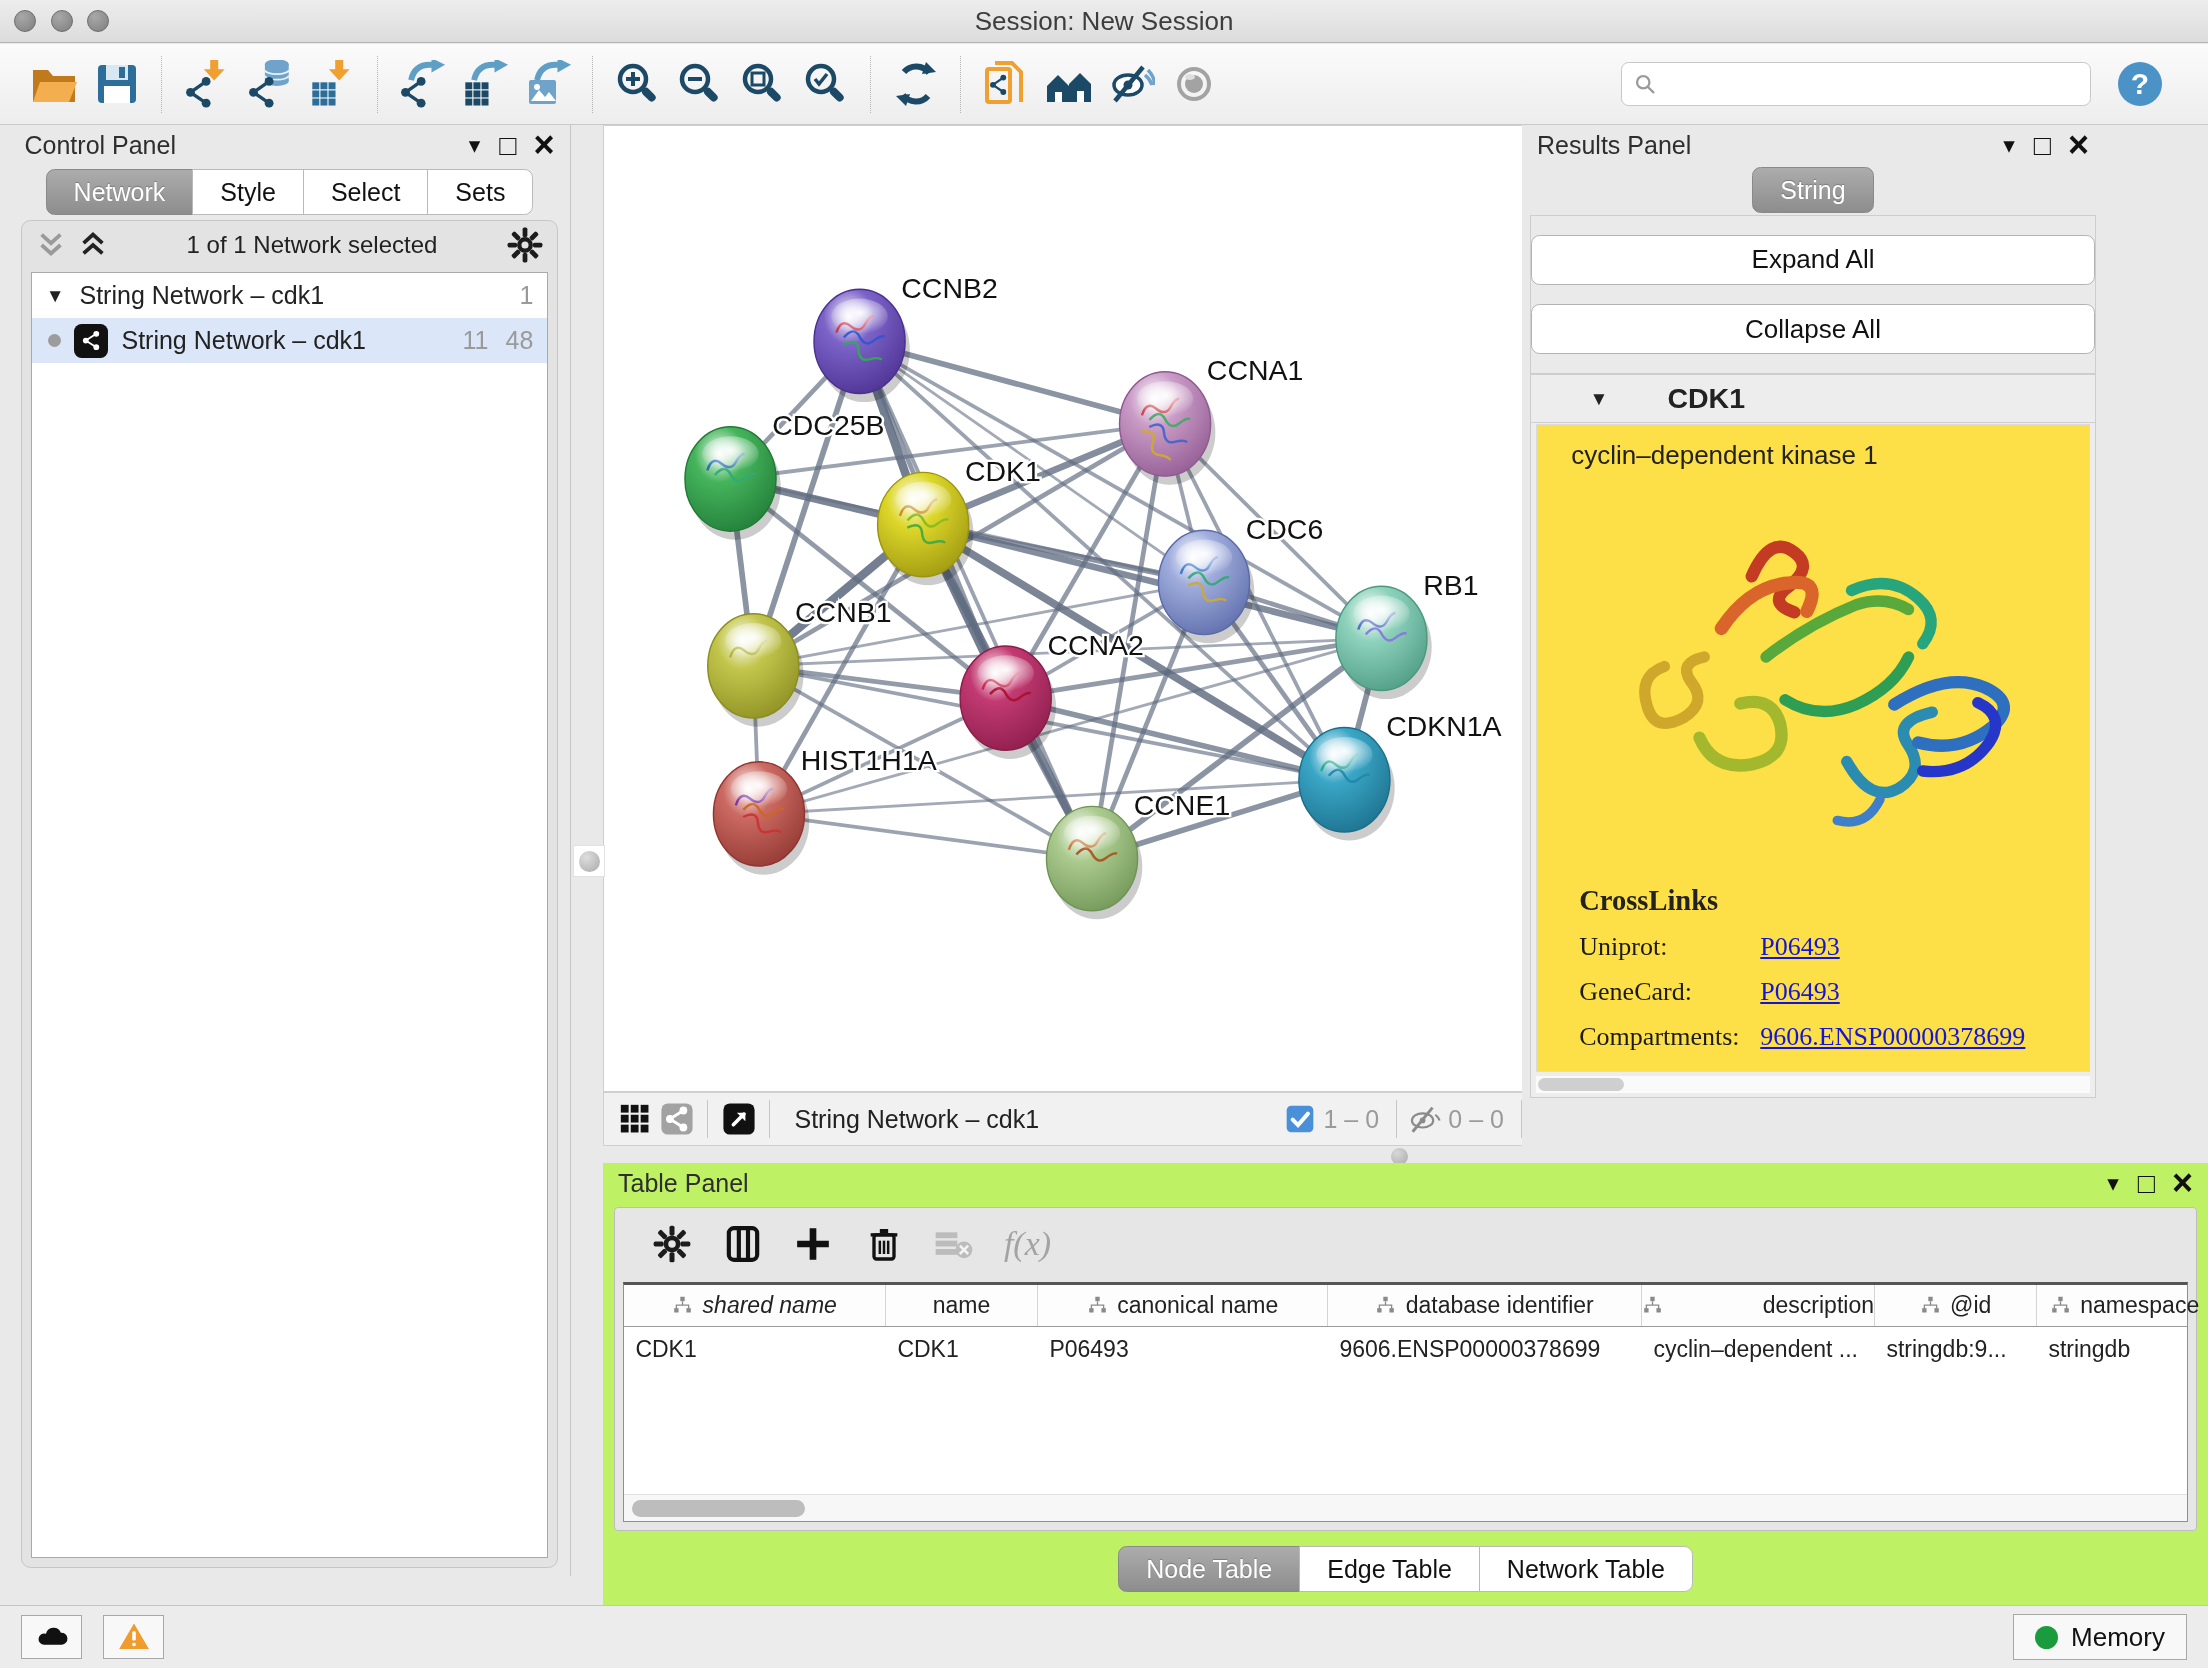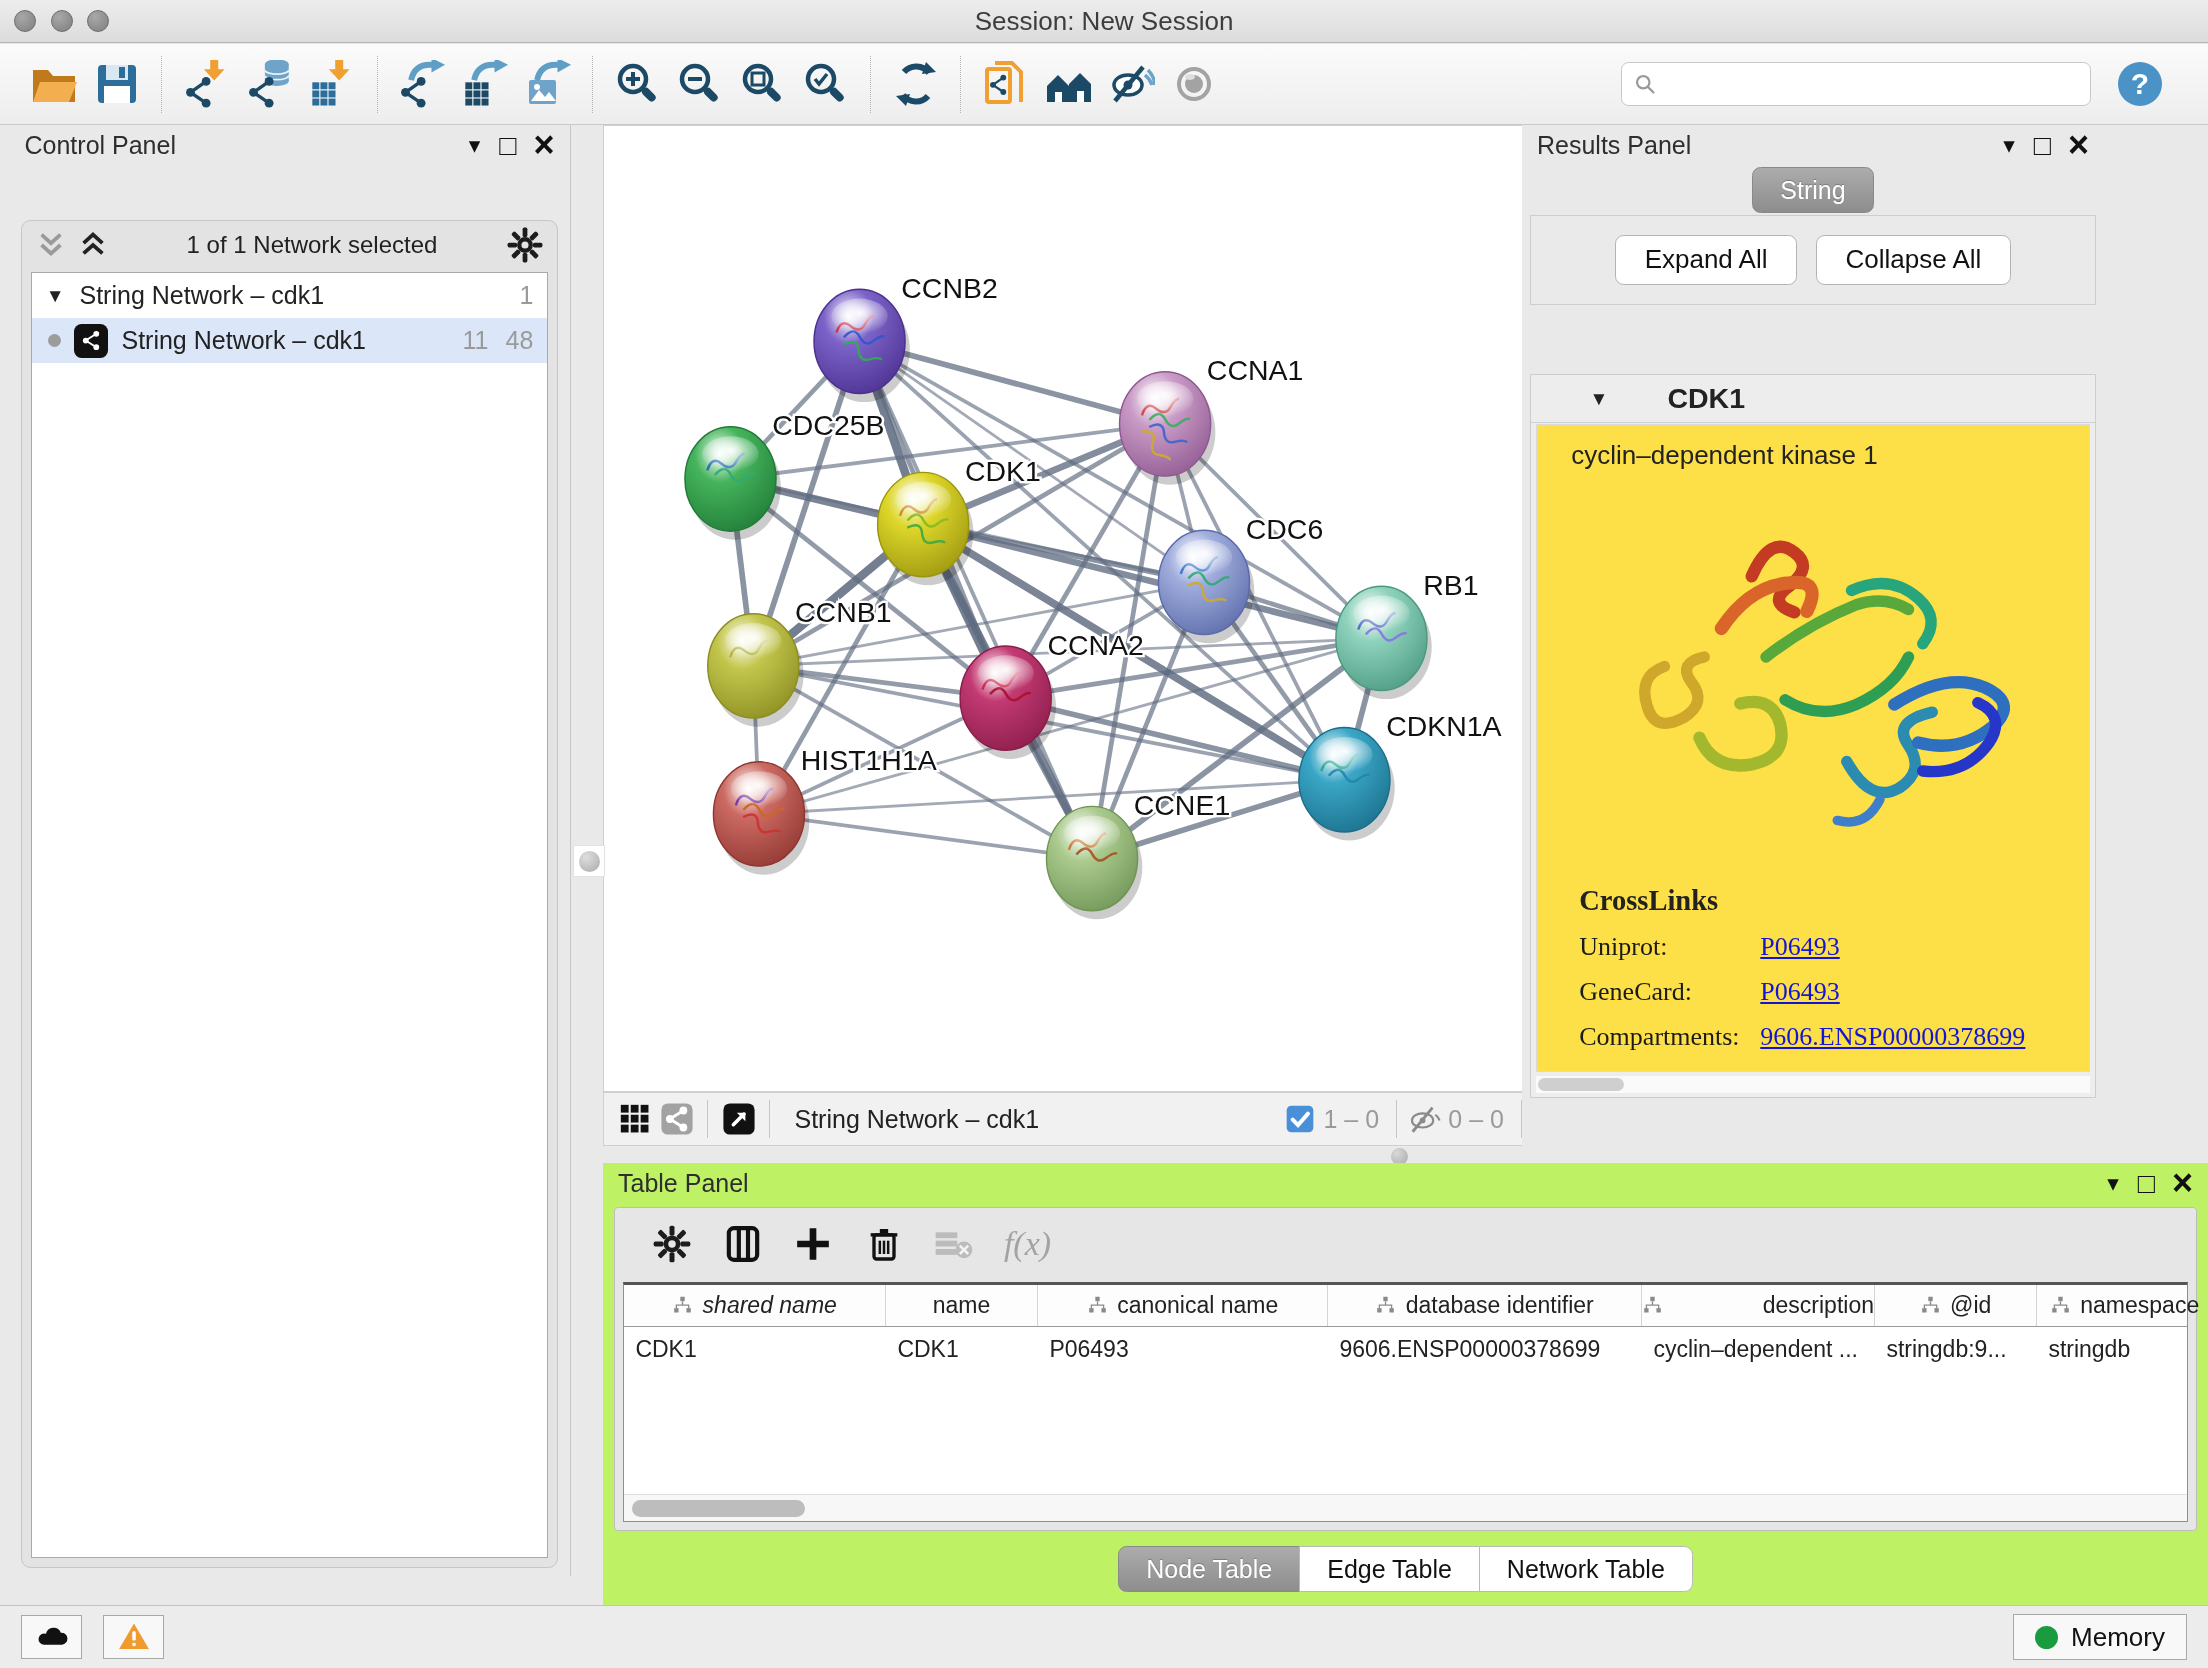--- a/index.html
+++ b/index.html
@@ -91,21 +91,21 @@
     border:1px solid #e2e2e2; display:flex; align-items:center; justify-content:center; }
   .split-handle::after { content:""; width:21px; height:21px; border-radius:50%;
     background:radial-gradient(circle at 35% 30%, #dedede, #a9a9a9); }
   .dot-handle { position:absolute; width:17px; height:17px; border-radius:50%;
     background:radial-gradient(circle at 35% 30%, #d8d8d8, #aaa); }
   
   #results-panel { position:absolute; left:1522px; top:125px; width:582px; height:1021px;
     background:#e9e9e9; }
   #rp-tab-row { display:flex; justify-content:center; margin-top:1.9px; }
   #rp-buttons-box { margin:1.9px 7.6px 0; border:1.9px solid #cdcdcd; background:#eaeaea;
-    padding:19px 0; display:flex; justify-content:center; gap:19px; }
+    padding:19px 0; display:flex; justify-content:center; gap:19px;flex-direction:column; }
   .white-btn { font-size:26px; padding:8.6px 28.5px; background:#fff;
     border:1px solid #b3b3b3; border-radius:8.6px; color:#111;
     font-family:"Liberation Sans",sans-serif; }
   #rp-section { position:absolute; left:7.6px; right:7.6px; top:249px; bottom:48px;
     border:1.9px solid #cdcdcd; background:#ededed; }
   #rp-sec-header { height:48px; display:flex; align-items:center;
     border-bottom:1px solid #cfcfcf; }
   #rp-sec-header .tri { margin-left:59px; }
   #rp-sec-title { font-size:28.5px; font-weight:bold; margin-left:44px; }
   #rp-content { position:absolute; left:5.7px; right:5.7px; top:49px; bottom:25px;
@@ -396,20 +396,28 @@
 </div>
 
 <div id="control-panel">
   <div class="panel-header">
     <span>Control Panel</span>
     <span class="sp"></span>
     <span class="ph-caret">▾</span>
     <span class="ph-float">□</span>
     <span class="ph-close">×</span>
   </div>
+  <div id="cp-tabs">
+      <div class="seg" id="cp-seg">
+        <span class="tab selected">Network</span>
+        <span class="tab">Style</span>
+        <span class="tab">Select</span>
+        <span class="tab">Sets</span>
+      </div>
+    </div>
   <div id="cp-box">
     <div id="cp-toolbar">
       <svg class="chev" viewBox="0 0 34 34">
         <g stroke="#9a9a9a" stroke-width="4" fill="none">
             <path d="M7 6l10 9 10-9"></path>
             <path d="M7 17l10 9 10-9"></path>
           </g>
       </svg>
       <svg class="chev" viewBox="0 0 34 34">
         <g stroke="#222" stroke-width="4" fill="none">

